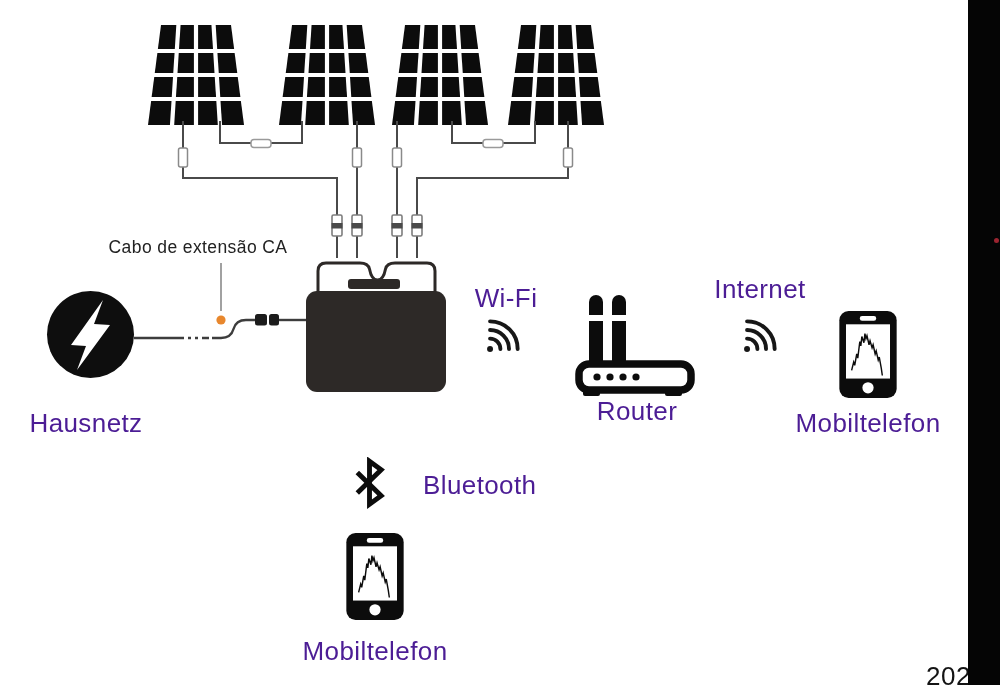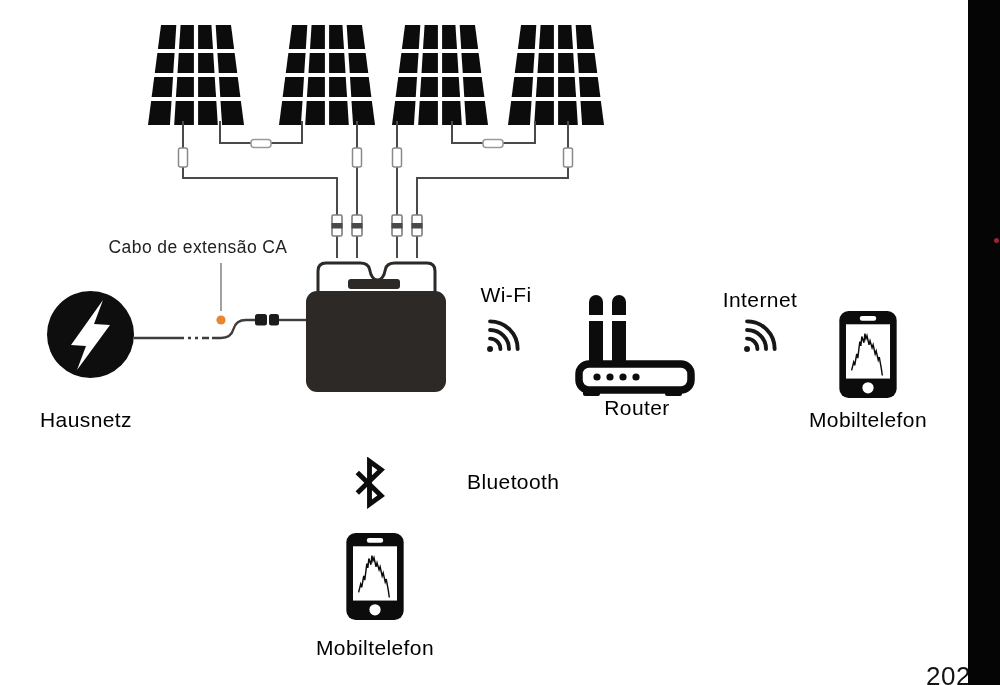--- a/index.html
+++ b/index.html
@@ -2,25 +2,25 @@
 <html><head>
 <meta charset="utf-8">
 <style>
   html,body{margin:0;padding:0;background:#ffffff;}
   .stage{
     position:relative;width:1000px;height:685px;overflow:hidden;background:#ffffff;
     font-family:"Liberation Sans","DejaVu Sans",sans-serif;color:#2a2a2a;
   }
   .overlay{position:absolute;left:0;top:0;}
   .lbl{
-    position:absolute;font-size:21px;letter-spacing:.4px;color:#000000;
+    position:absolute;font-size:26px;letter-spacing:.4px;color:#4c1d95;
     white-space:nowrap;transform:translateX(-50%);
   }
   .lbl.small{font-size:17.5px;color:#222;}
-  .lbl.left{transform:none;margin-left:44px;}
+  .lbl.left{transform:none;}
   .icon{position:absolute;display:block;line-height:0;}
   .rightbar{position:absolute;top:0;right:0;width:32px;height:685px;background:#050505;z-index:5;}
   .reddot{position:absolute;left:26px;top:238px;width:5px;height:5px;border-radius:50%;background:#9b2430;}
   .year{
     position:absolute;left:926px;top:661px;font-size:26px;color:#141414;
     letter-spacing:.5px;z-index:4;
   }
 </style>
 </head>
 <body>
@@ -166,21 +166,21 @@
       <rect x="6.5" y="13" width="43" height="53" fill="#ffffff"></rect>
       <polyline points="12,58 14,50 15,53 17,42 18,46 20,30 21,34 22,25 24,31 25,22 26,27 27,24 29,33 30,29 32,36 33,33 35,42 36,39 38,48 39,45 41,56 42,63" fill="none" stroke="#0c0c0c" stroke-width="1.4"></polyline>
       <circle cx="28" cy="75" r="5.5" fill="#ffffff"></circle>
     </svg>
   </span>
 
   <div class="lbl small" style="left:198px;top:237px">Cabo de extensão CA</div>
 
   <div class="lbl" style="left:506px;top:283px">Wi-Fi</div>
 
-  <div class="lbl" style="left:760px;top:288px">Internet</div>
+  <div class="lbl" style="left:760px;top:274px">Internet</div>
 
   <div class="lbl" style="left:86px;top:408px">Hausnetz</div>
 
 
   <div class="lbl" style="left:637px;top:396px">Router</div>
 
   <div class="lbl" style="left:868px;top:408px">Mobiltelefon</div>
 
   <div class="lbl left" style="left:423px;top:470px">Bluetooth</div>
 

